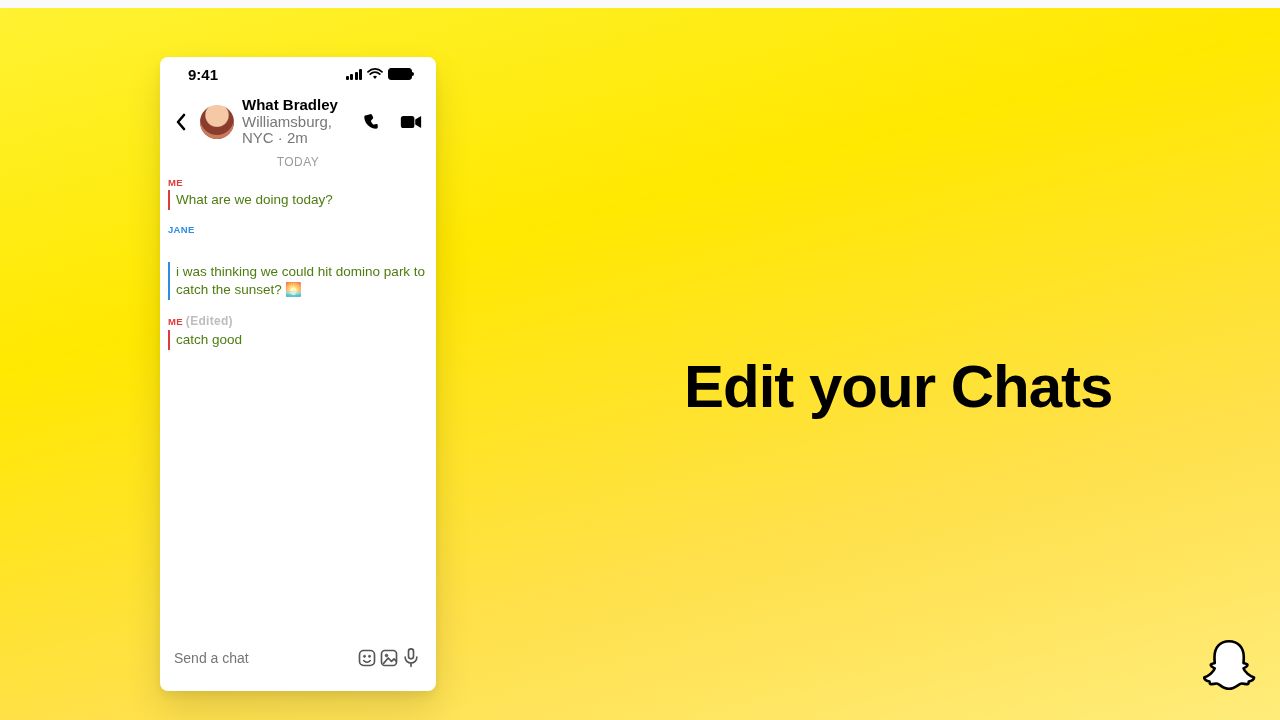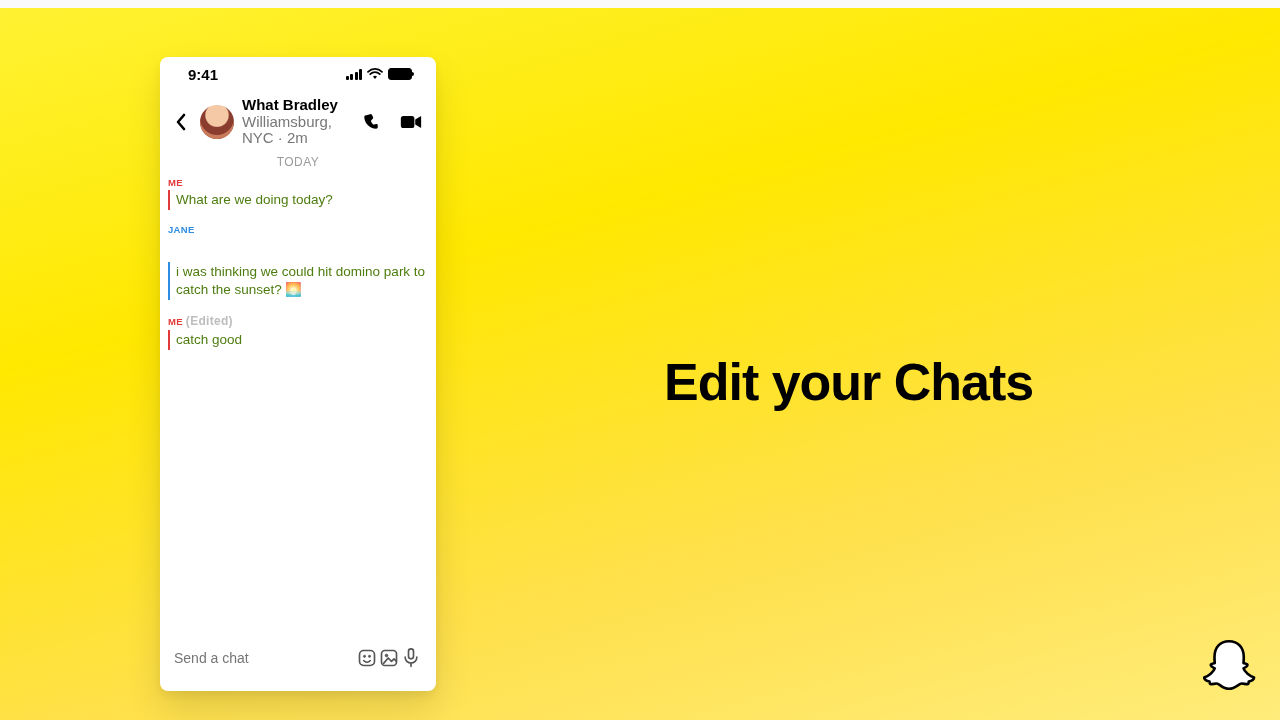--- a/index.html
+++ b/index.html
@@ -10,22 +10,22 @@
     position: relative;
     background: linear-gradient(165deg, #fff233 0%, #ffe800 35%, #ffe04a 70%, #ffec7a 100%);
   }
   .topstrip {
     position: absolute; top: 0; left: 0; width: 100%; height: 8px; background: #fafafa;
   }
 
   
   .headline {
     position: absolute;
-    left: 664px; top: 352px;
-    font-size: 52px;
+    left: 684px; top: 352px;
+    font-size: 60px;
     font-weight: 800;
     letter-spacing: -1px;
     color: #000;
   }
 
   
   .ghost {
     position: absolute;
     right: 18px;
     bottom: 18px;

